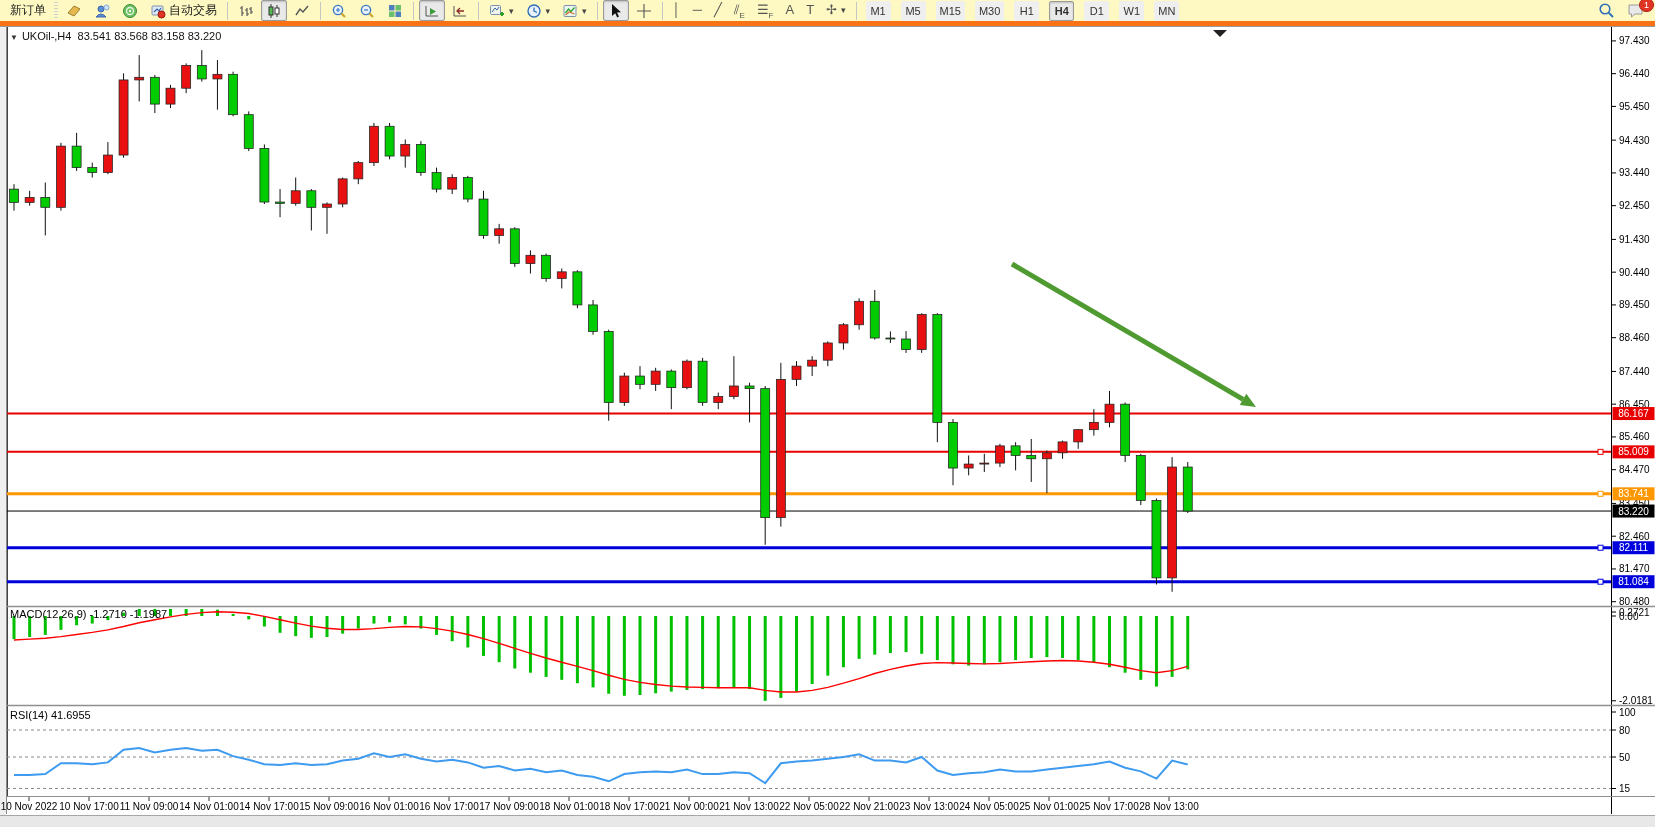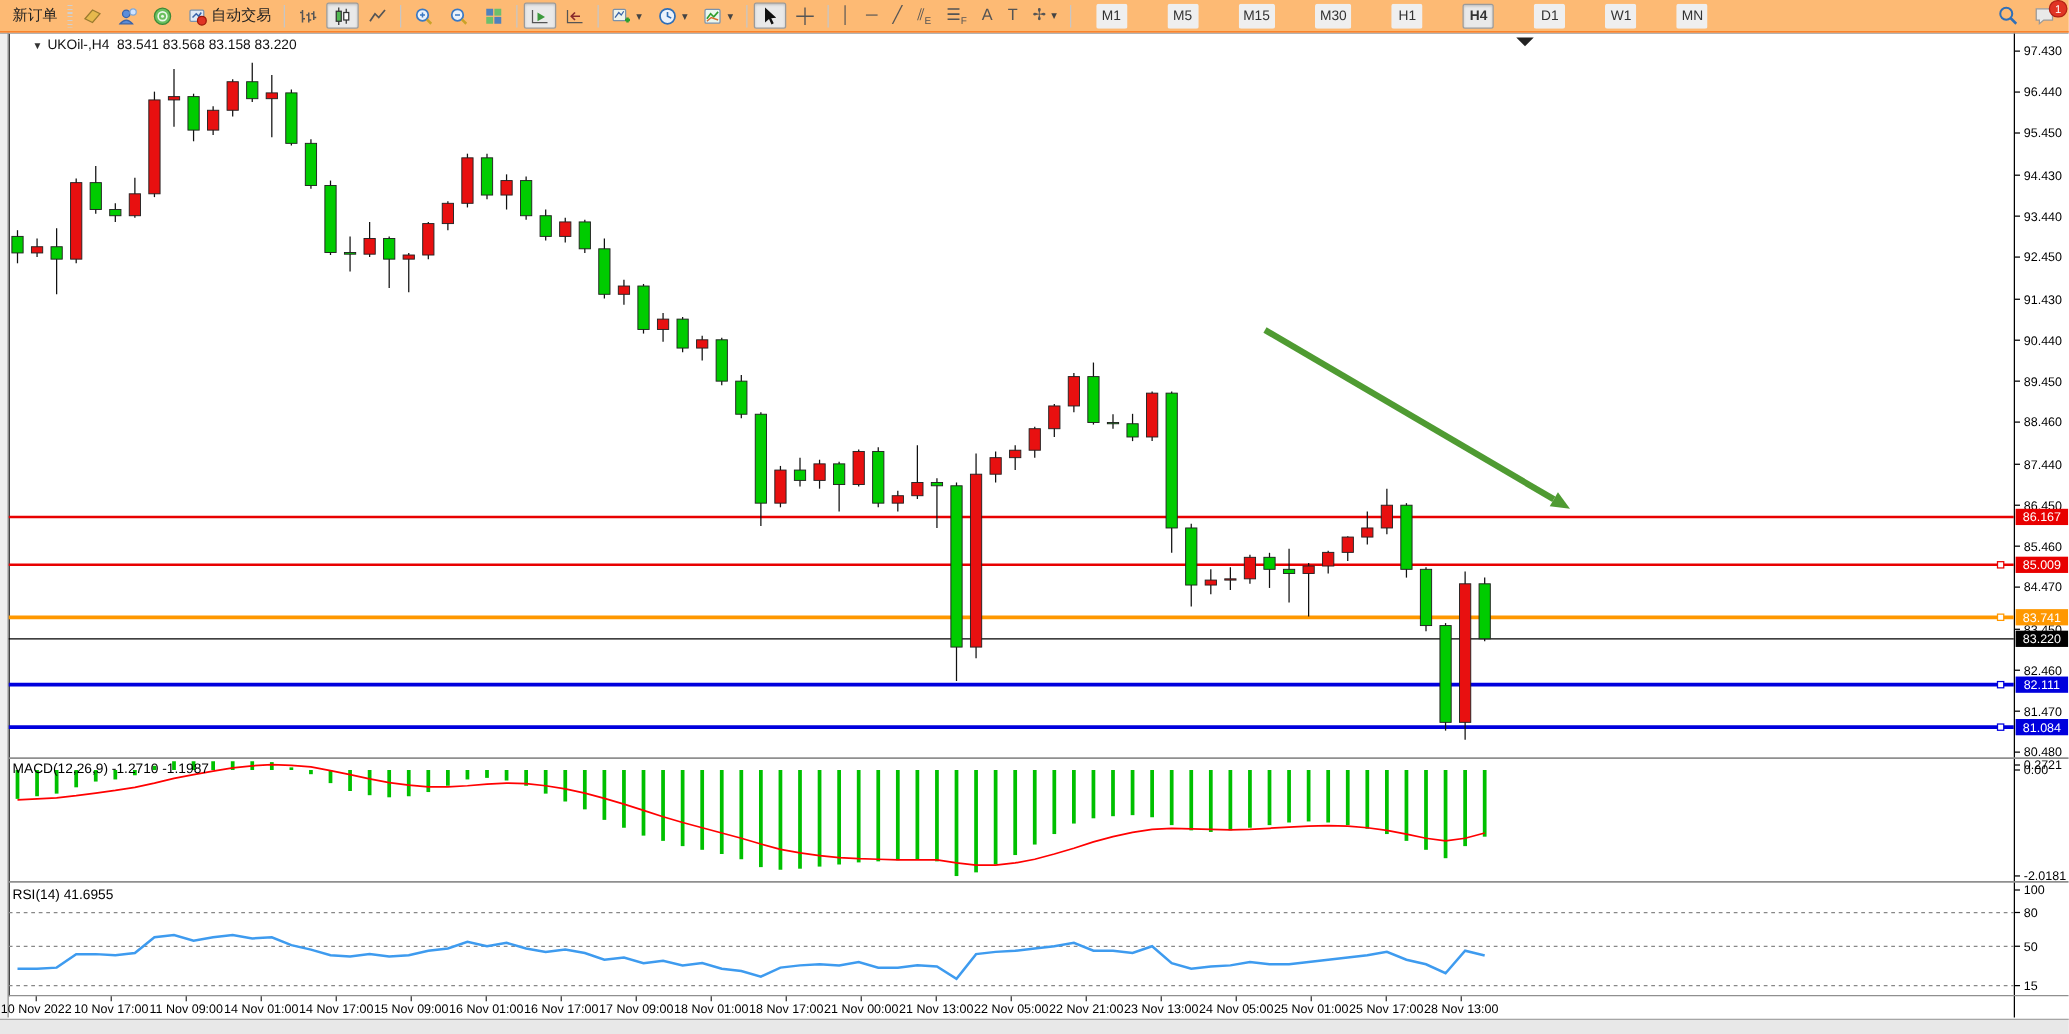--- a/index.html
+++ b/index.html
@@ -1,37 +1,37 @@
 <!DOCTYPE html>
 <html><head>
 <meta charset="utf-8">
 <style>
   html,body{margin:0;padding:0;width:1655px;height:827px;overflow:hidden;background:#fff;
     font-family:"Liberation Sans","DejaVu Sans",sans-serif;-webkit-font-smoothing:antialiased;}
   
-  #toolbar{position:absolute;left:0;top:0;width:1655px;height:26px;background:#fdba74;
-    border-bottom:1px solid #f97316;display:flex;align-items:center;padding:0 4px;box-sizing:border-box;z-index:30;}
+  #toolbar{position:absolute;left:0;top:0;width:1655px;height:26px;background:#fef9c3;
+    border-bottom:5px solid #f97316;display:flex;align-items:center;padding:0 4px;box-sizing:border-box;z-index:30;}
   .tb-btn{height:21px;display:inline-flex;align-items:center;gap:3px;padding:0 4px;margin:0 1px;
     border:1px solid transparent;border-radius:2px;font-size:12px;color:#222;background:transparent;cursor:default;}
   .tb-btn.active{border-color:#9a9a9a;background:#e9e9e9;box-shadow:inset 0 1px 2px rgba(0,0,0,.18);}
   .tb-sep{width:1px;height:18px;background:#c6c6c6;margin:0 4px;}
   .tb-grip{width:4px;height:18px;margin:0 2px;background:repeating-linear-gradient(to bottom,#cfcfcf 0 1px,transparent 1px 3px);}
   .tf-btn{height:20px;min-width:25px;justify-content:center;display:inline-flex;align-items:center;
-    font-size:11px;color:#333;border:1px solid transparent;border-radius:2px;padding:0 3px;margin:0 16px;}
+    font-size:11px;color:#333;border:1px solid transparent;border-radius:2px;padding:0 3px;margin:0 5px;}
   .tf-btn.active{border-color:#9a9a9a;background:#e9e9e9;box-shadow:inset 0 1px 2px rgba(0,0,0,.18);font-weight:bold;}
   .glyph{font-size:13px;color:#555;line-height:1;}
   .glyph sub{font-size:8px;color:#555;}
   .caret{font-size:9px;color:#444;margin-left:1px;}
   .right-group{margin-left:auto;display:flex;align-items:center;}
   #chat-wrap{position:relative;}
   #chat-badge{position:absolute;top:-3px;right:-5px;background:#e03424;color:#fff;font-size:9px;
     border-radius:8px;padding:0 4px;line-height:12px;border:1px solid #b02014;}
   
   #chart-stage{position:absolute;left:0;top:0;width:1655px;height:827px;}
-  #chart-title{position:absolute;left:26px;top:30px;font-size:11px;color:#111;z-index:10;white-space:pre;}
+  #chart-title{position:absolute;left:10px;top:30px;font-size:11px;color:#111;z-index:10;white-space:pre;}
   #chart-title .exp{font-size:8px;color:#333;margin-right:4px;}
   #bottom-strip{position:absolute;left:0;top:815px;width:1655px;height:12px;background:#e8e8e8;border-top:1px solid #a6a6a6;}
   svg text{font-family:"Liberation Sans","DejaVu Sans",sans-serif;}
 </style>
 </head>
 <body>
 
 <div id="toolbar">
   <button class="tb-btn">
     <span>新订单</span>

